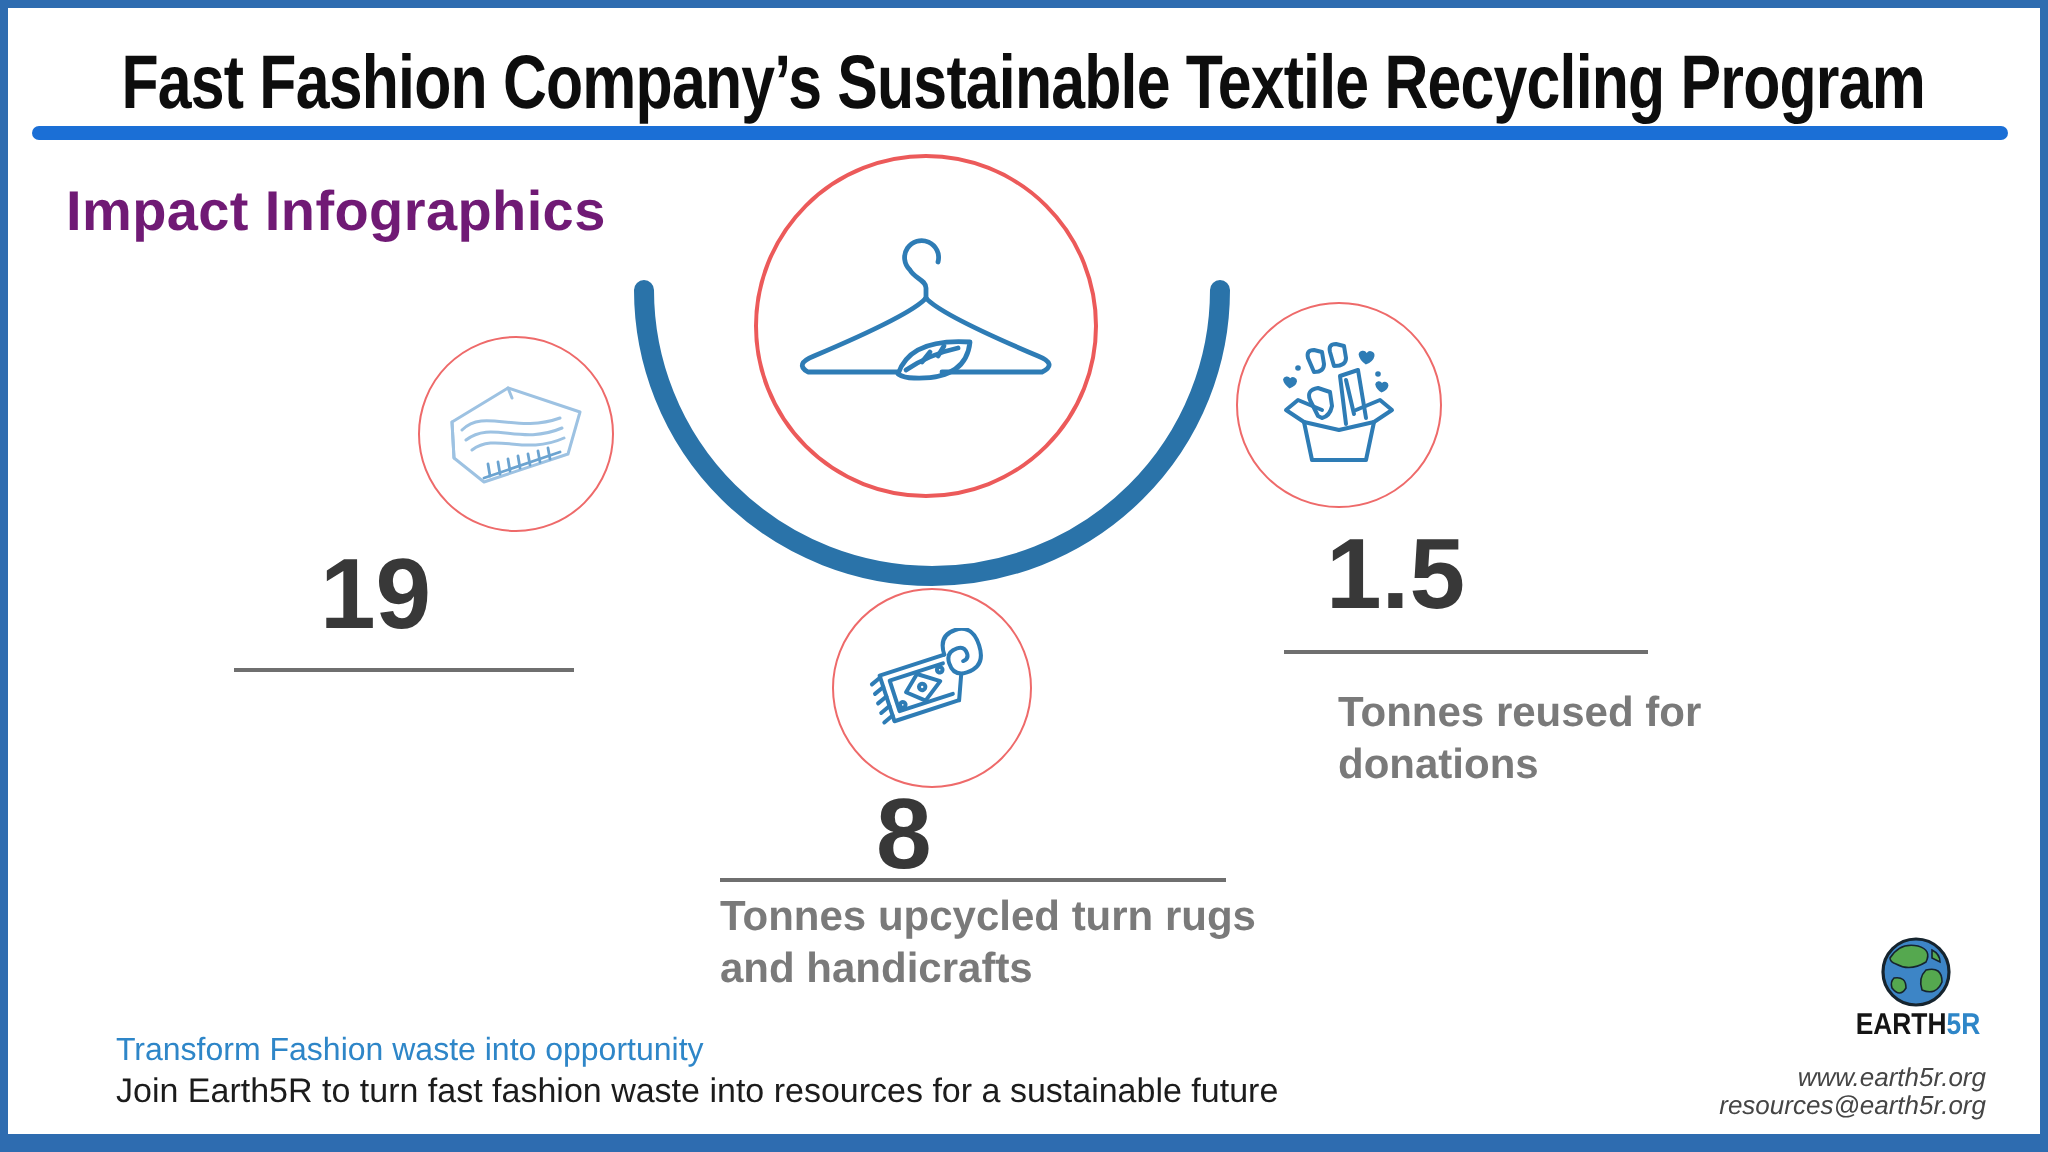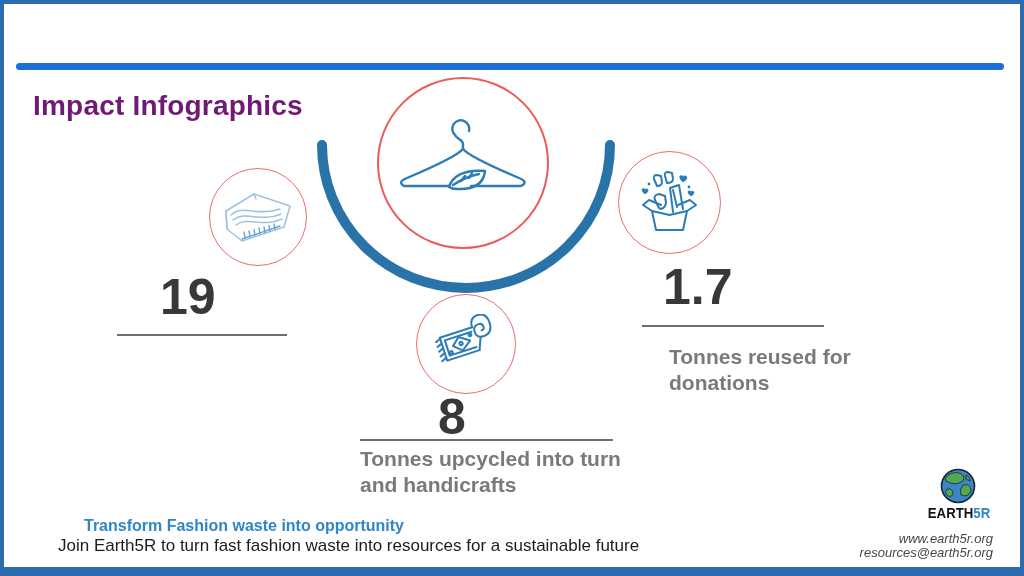--- a/index.html
+++ b/index.html
@@ -39,37 +39,40 @@
 
   .v-upcycled{top:388px;left:434px;}
   .d-upcycled{top:435px;left:356px;width:253px;}
   .l-upcycled{top:442px;left:356px;width:275px;}
 
   .v-reused{top:258px;left:659px;}
   .d-reused{top:321px;left:638px;width:182px;}
   .l-reused{top:340px;left:641px;width:200px;margin-left:24px;}
 
   
-  .cta-title{top:513px;left:54px;font-size:16px;font-weight:bold;color:#2e86c8;margin-left:26px;}
+  .cta-title{top:513px;left:54px;font-size:16px;font-weight:normal;color:#2e86c8;}
   .cta-text{top:532px;left:54px;font-size:17px;color:#1c1c1c;}
 
   .globe{top:463px;left:935px;}
   .wordmark{top:500px;left:913px;width:84px;text-align:center;font-size:15px;font-weight:bold;
             letter-spacing:0px;transform:scaleX(0.88);transform-origin:center;white-space:nowrap;}
   .wordmark .wm-earth{color:#141414;}
   .wordmark .wm-5r{color:#2e86c8;}
   .contact{right:27px;text-align:left;font-size:13px;color:#454545;font-style:italic;}
   .website{top:527px;}
   .email{top:541px;}
 </style>
 </head>
 <body>
 
 <div id="canvas">
 
+  <div class="abs title-wrap">
+    <div class="title">Fast Fashion Company’s Sustainable Textile Recycling Program</div>
+  </div>
   <div class="abs title-underline"></div>
 
   <div class="abs section-heading">Impact Infographics</div>
 
   <svg class="abs arc-svg" width="312" height="168" viewBox="0 0 312 168">
     <path d="M 12 12 A 144 143 0 0 0 300 12" fill="none" stroke="#2a73a9" stroke-width="10" stroke-linecap="round"></path>
   </svg>
 
   <div class="abs ring ring-big">
     <svg width="140" height="92" viewBox="0 0 140 92">
@@ -137,23 +140,23 @@
         <path d="M46 40 L 51 28"></path>
       </g>
     </svg>
   </div>
 
   <div class="abs stat-value v-recycled">19</div>
   <div class="abs stat-divider d-recycled"></div>
 
   <div class="abs stat-value v-upcycled">8</div>
   <div class="abs stat-divider d-upcycled"></div>
-  <div class="abs stat-label l-upcycled">Tonnes upcycled into turn and handicrafts</div>
+  <div class="abs stat-label l-upcycled">Tonnes upcycled turn rugs and handicrafts</div>
 
-  <div class="abs stat-value v-reused">1.7</div>
+  <div class="abs stat-value v-reused">1.5</div>
   <div class="abs stat-divider d-reused"></div>
   <div class="abs stat-label l-reused">Tonnes reused for donations</div>
 
   <div class="abs cta-title">Transform Fashion waste into opportunity</div>
   <div class="abs cta-text">Join Earth5R to turn fast fashion waste into resources for a sustainable future</div>
 
   <svg class="abs globe" width="38" height="38" viewBox="0 0 38 38">
     <circle cx="19" cy="19" r="16.5" fill="#3d85c6" stroke="#16242e" stroke-width="1.6"></circle>
     <g fill="#55a84f" stroke="#16242e" stroke-width="0.8">
       <path d="M6 12 Q 11 4 20 6 Q 27 8 24 14 Q 16 19 9 15 Q 6 14 6 12 Z"></path>

